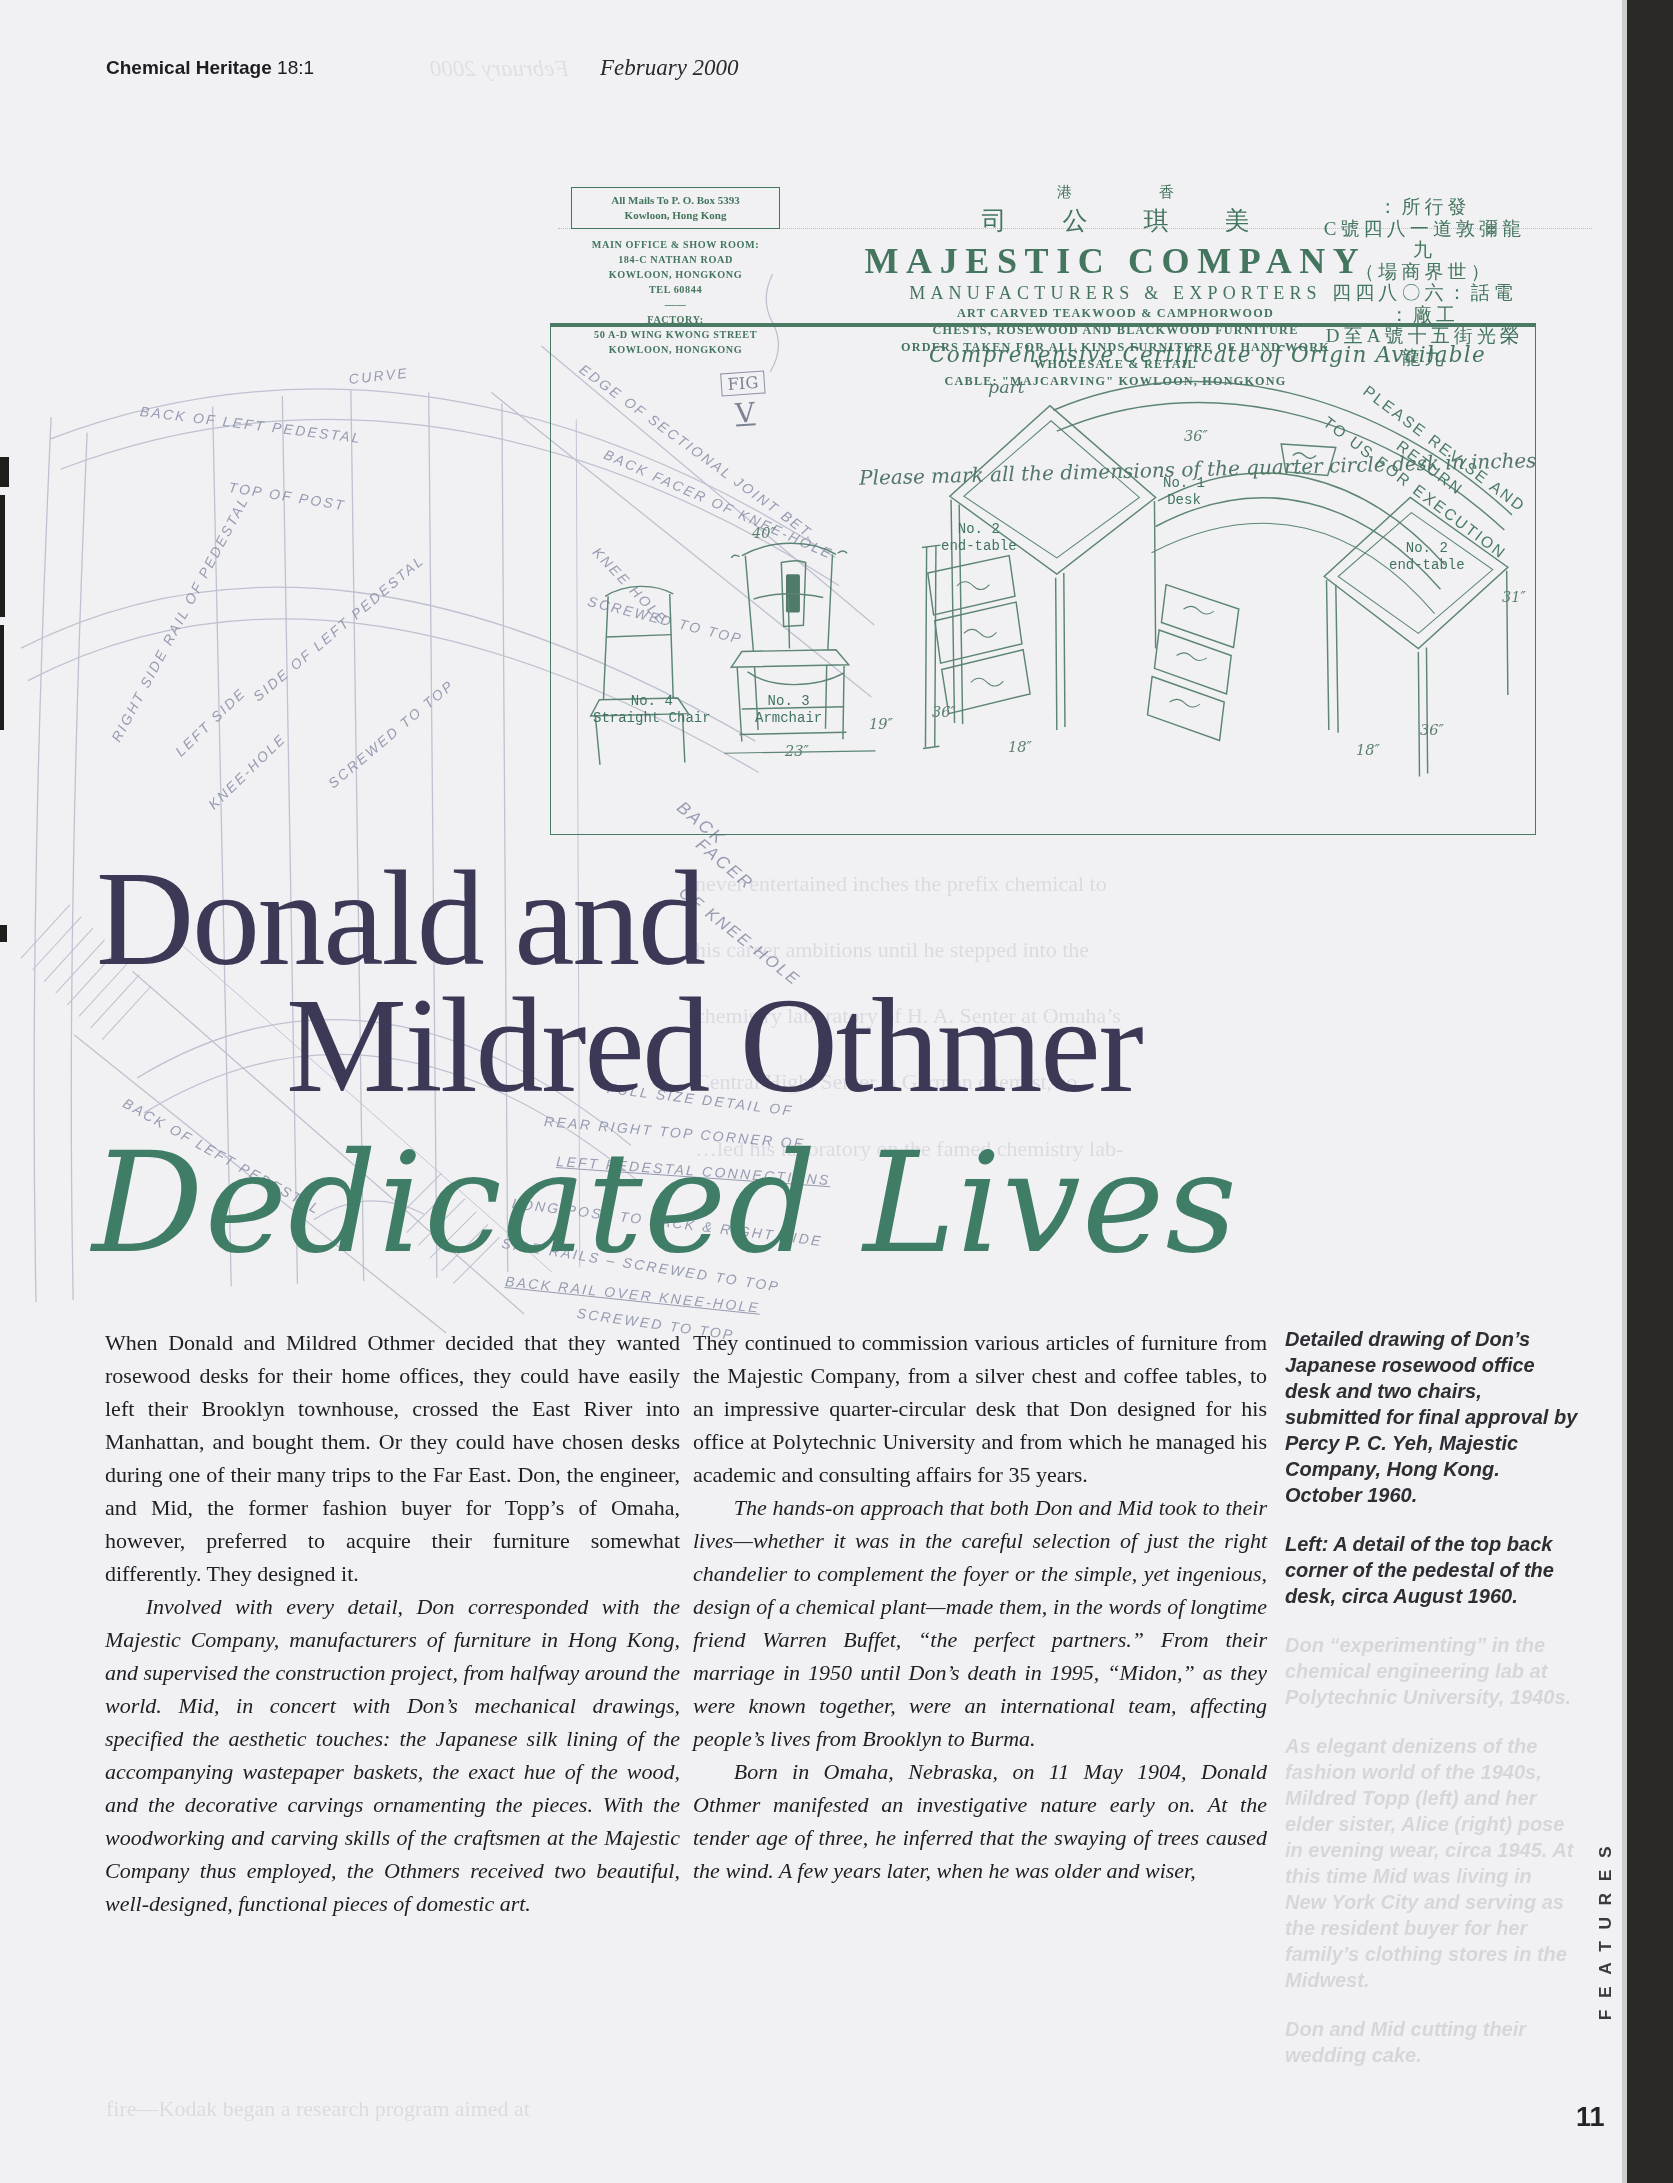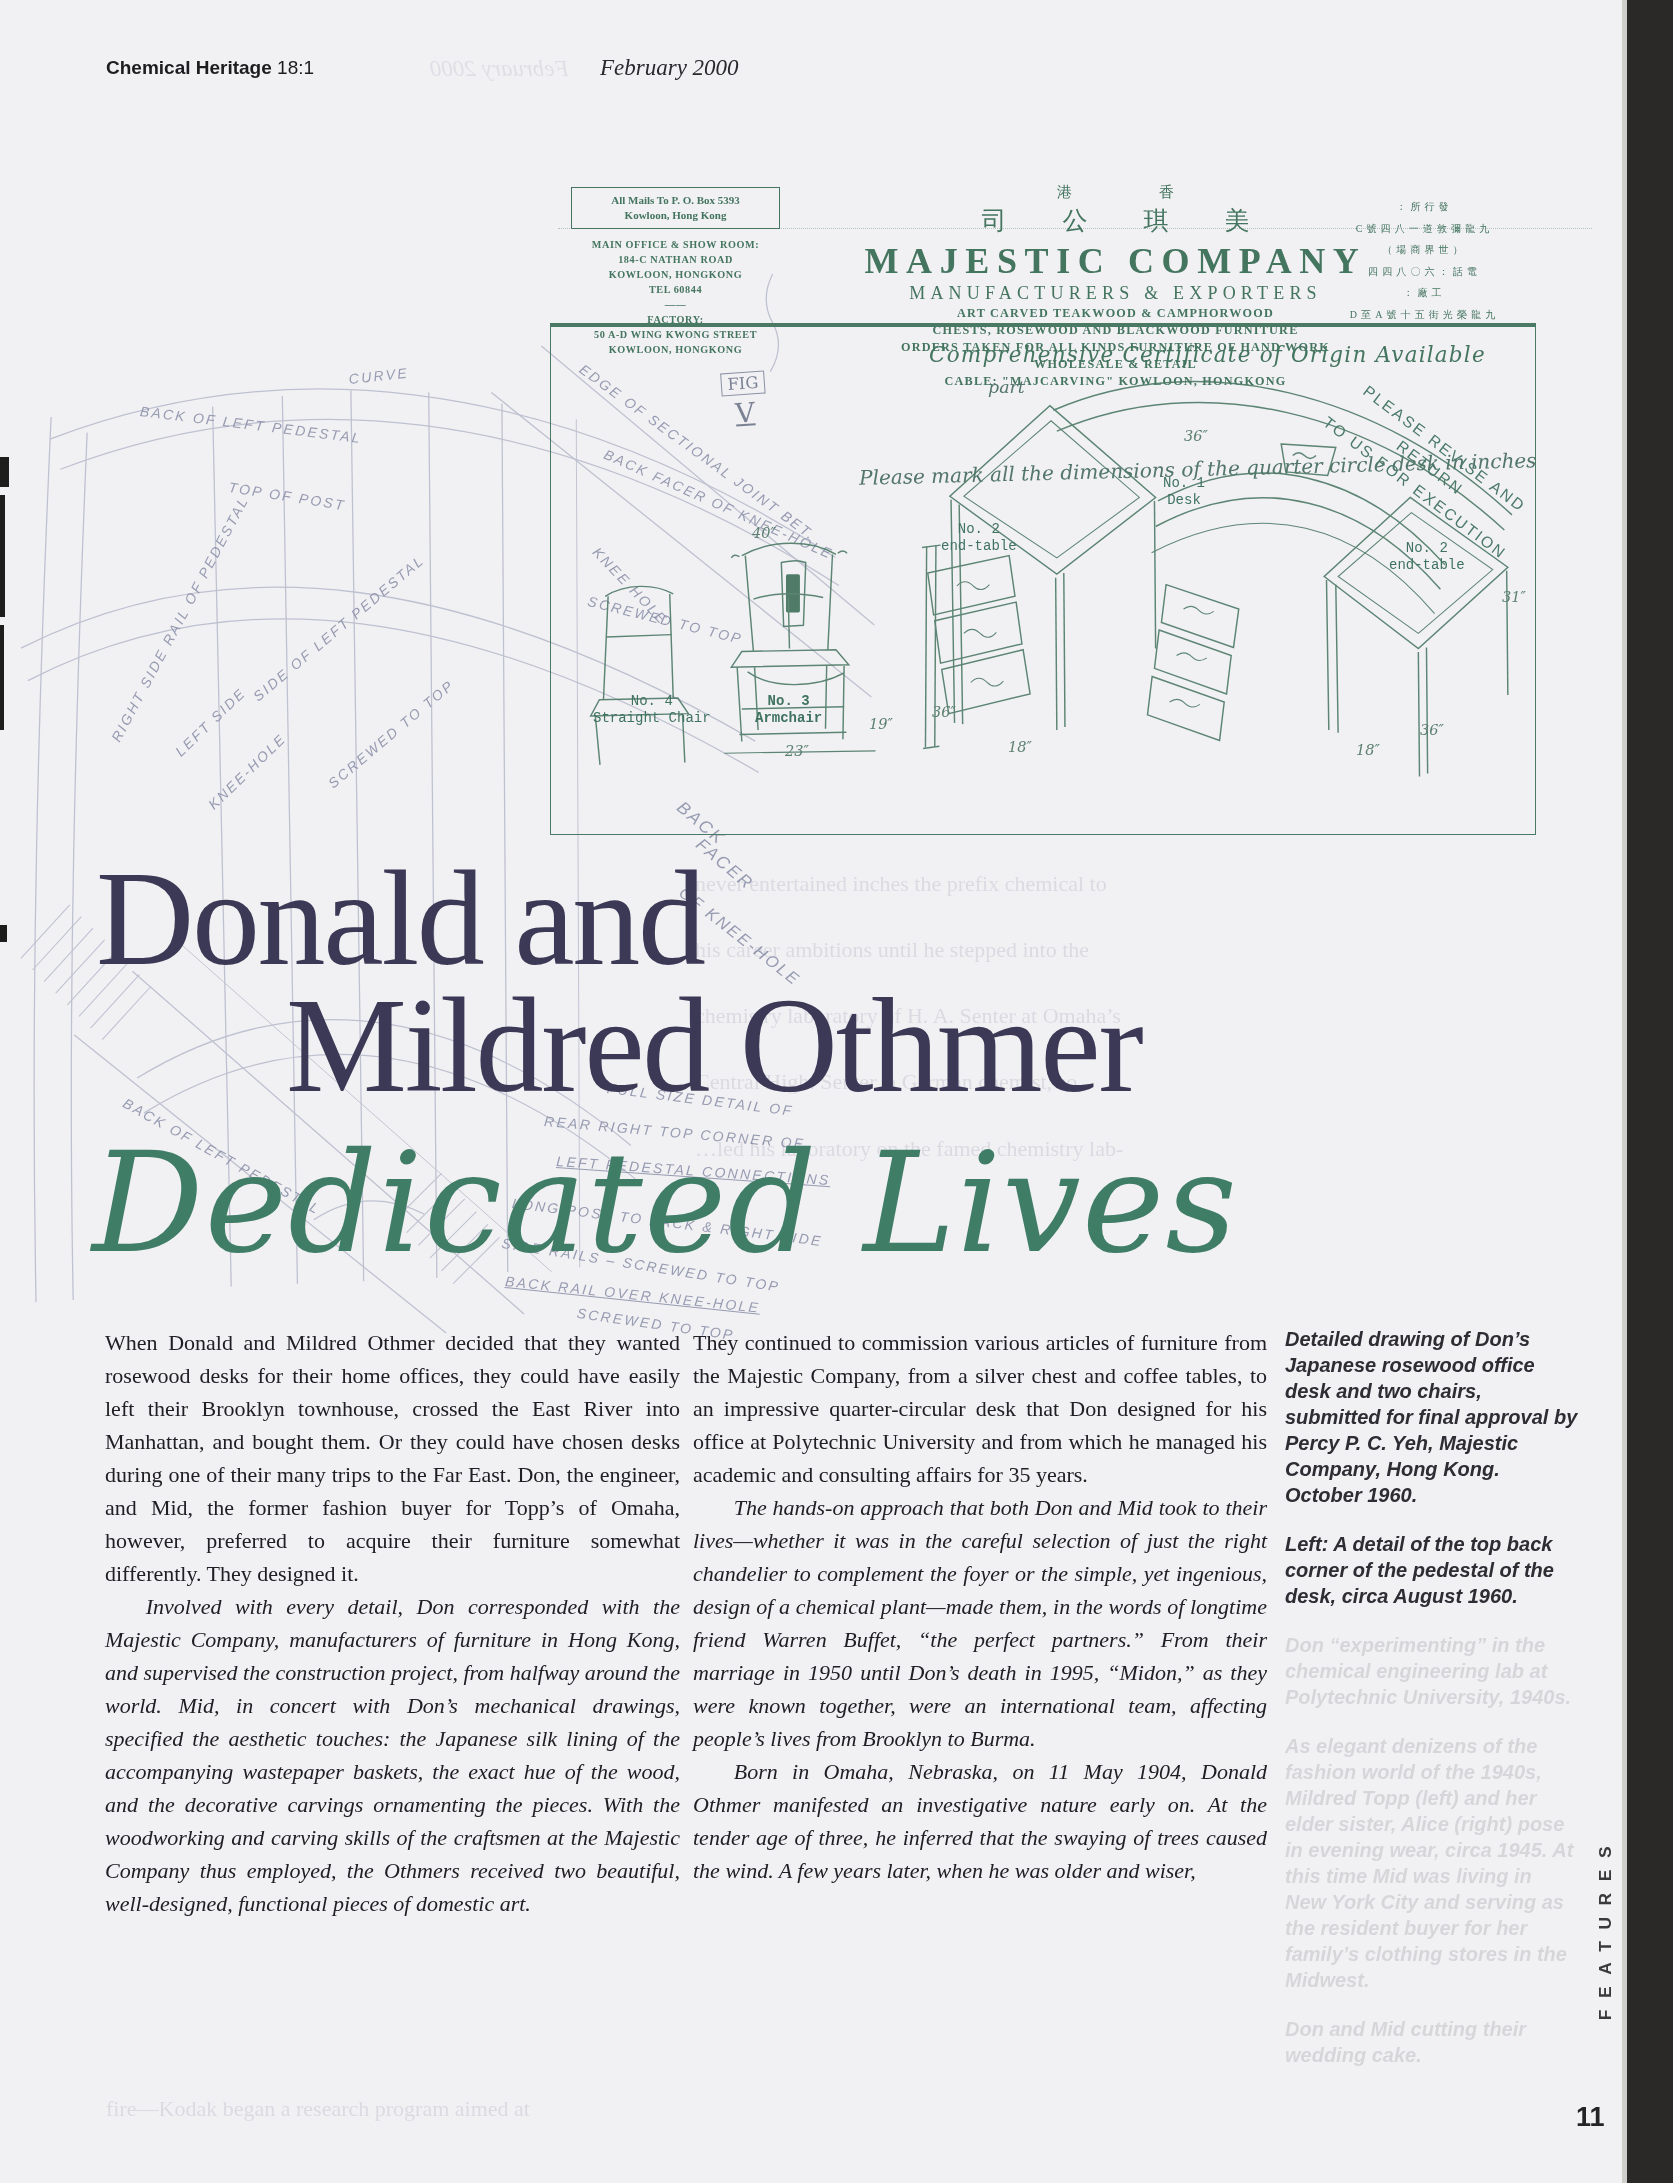--- a/index.html
+++ b/index.html
@@ -16,21 +16,21 @@
   .lh-left{width:209px;text-align:center;font-family:"Liberation Serif",serif;}
   .pobox{border:1.7px solid #44755f;padding:4.6px 5.8px 3.5px;font-size:11px;font-weight:bold;line-height:15.7px;margin-bottom:8.1px;}
   .lh-line{font-size:10.2px;font-weight:bold;line-height:15px;letter-spacing:0.6px;}
   .lh-center{width:569px;text-align:center;}
   .cjk-small{font-size:15px;letter-spacing:87px;padding-left:87px;line-height:17.4px;}
   .cjk-large{font-size:25px;letter-spacing:56px;padding-left:56px;line-height:33px;margin-top:2.3px;}
   .company{font-size:36px;font-weight:bold;letter-spacing:7.6px;line-height:41px;margin-top:4.6px;}
   .subtitle{font-size:18px;font-weight:normal;letter-spacing:5.2px;line-height:23px;}
   .lh-cline{font-size:12.2px;font-weight:bold;letter-spacing:1.2px;line-height:17px;}
   .lh-right{width:209px;text-align:center;}
-  .lh-rline{font-size:10px;letter-spacing:4.1px;line-height:21.5px;}
+  .lh-rline{font-size:19px;letter-spacing:4.1px;line-height:21.5px;}
   .cert-script{font-family:"DejaVu Serif",serif;font-style:italic;font-size:21.5px;letter-spacing:1.2px;}
   .dotline{height:0;border-top:1.7px dotted #44755f;opacity:.35;}
   
   #cert-frame{border:1.7px solid #4a7a64;border-top-width:4.6px;}
   .hand{font-family:"DejaVu Serif",serif;font-style:italic;color:#53766b;}
   .stamp{font-family:"Liberation Sans",sans-serif;color:#4b7a68;font-size:15.7px;letter-spacing:2.3px;
          line-height:24.4px;text-align:center;transform:rotate(37deg);transform-origin:left top;width:244px;}
   .figbox{font-family:"DejaVu Serif",serif;color:#7a8294;transform:rotate(-4deg);text-align:center;}
   .figbox .f{display:inline-block;border:1.2px solid #8a91a4;padding:1.2px 5.8px;font-size:16.3px;}
   .figbox .n{display:block;font-size:27px;text-decoration:underline;margin-top:1.2px;}
@@ -280,21 +280,21 @@
 
   <div class="abs" style="left:0;top:0;width:1660px;height:2183px;">
       <span class="anno cert-label" style="left: 1163px; top: 475px;">No. 1
 Desk</span>
       <span class="anno cert-label" style="left: 941px; top: 521px;">No. 2
 end-table</span>
       <span class="anno cert-label" style="left: 1389px; top: 540px;">No. 2
 end-table</span>
       <span class="anno cert-label" style="left: 593px; top: 693px;">No. 4
 Straight Chair</span>
-      <span class="anno cert-label" style="left: 755px; top: 693px; font-weight: bold;">No. 3
+      <span class="anno cert-label" style="left: 755px; top: 693px;">No. 3
 Armchair</span>
     </div>
   <div class="abs" style="left:0;top:0;width:1674px;height:2183px;">
       <span class="anno cert-dim" style="left: 752px; top: 525px;">40″</span>
       <span class="anno cert-dim" style="left: 1184px; top: 428px;">36″</span>
       <span class="anno cert-dim" style="left: 869px; top: 716px;">19″</span>
       <span class="anno cert-dim" style="left: 932px; top: 704px;">36″</span>
       <span class="anno cert-dim" style="left: 1008px; top: 739px;">18″</span>
       <span class="anno cert-dim" style="left: 785px; top: 743px;">23″</span>
       <span class="anno cert-dim" style="left: 1420px; top: 722px;">36″</span>

